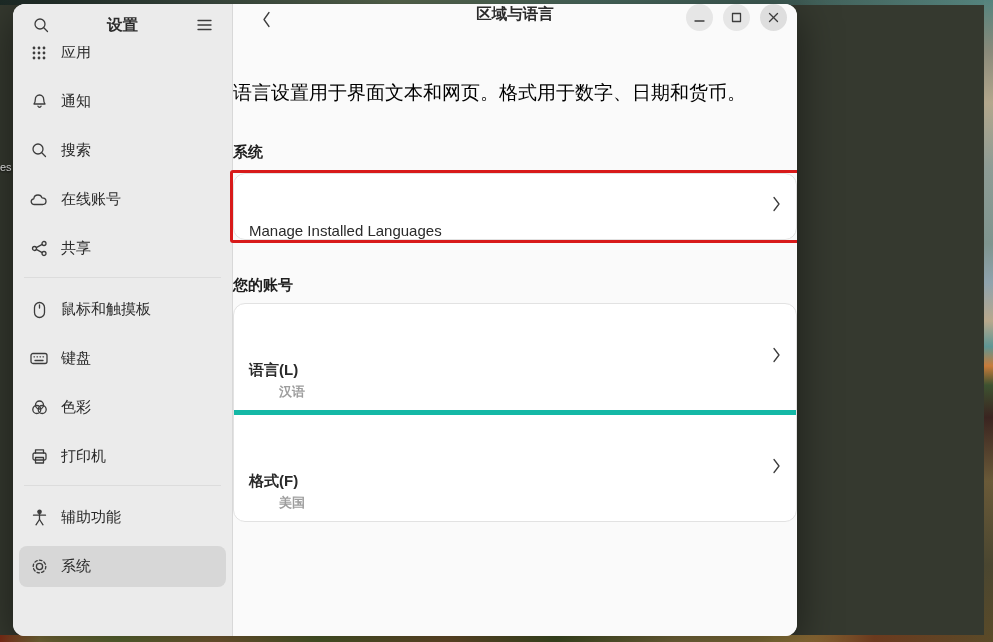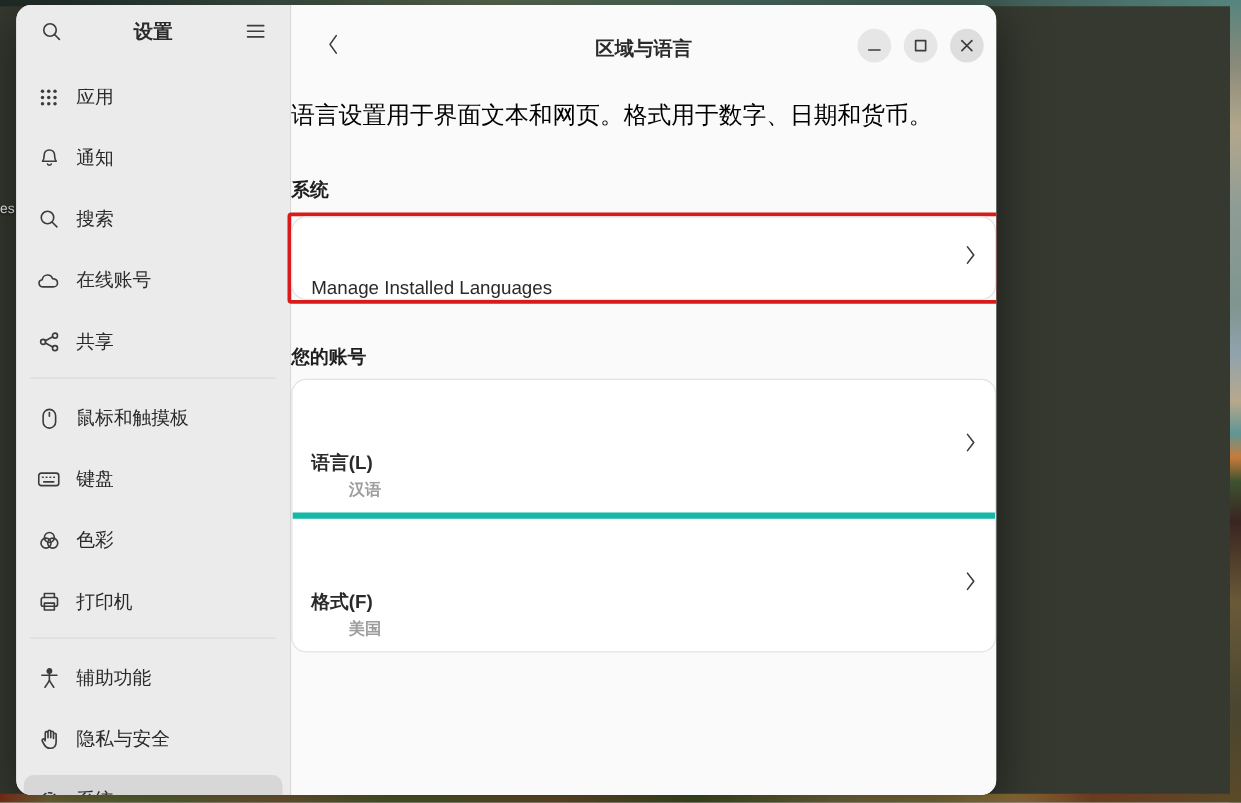--- a/index.html
+++ b/index.html
@@ -30,32 +30,32 @@
   
   .sidebar { width:234px; background:#ebebeb; border-right:1px solid #d8d8d8;
     display:flex; flex-direction:column; }
   .sidebar-header { height:42px; flex:0 0 42px; display:flex; align-items:center;
     padding:0 13px; position:relative; }
   .sidebar-title { position:absolute; left:0; right:0; text-align:center;
     font-weight:bold; font-size:15.5px; color:#2b2b2b; pointer-events:none; }
   .icon-btn { width:30px; height:30px; border:none; background:transparent; border-radius:6px;
     display:flex; align-items:center; justify-content:center; z-index:1; }
   .sidebar-header .spacer { flex:1; }
-  .sidebar-list { flex:1; overflow:hidden; padding:3px 6px 4px 6px;margin-top:25px; }
+  .sidebar-list { flex:1; overflow:hidden; padding:3px 6px 4px 6px; }
   .side-item { height:41px; margin-bottom:8px; border-radius:8px; display:flex;
     align-items:center; gap:13px; padding:0 11px; font-size:15px; color:#2a2a2a; cursor:default; }
   .side-item.partial { margin-top:-17px; }
   .side-item.selected { background:#d7d7d7; }
   .side-sep { height:1px; background:#dcdcdc; margin:3px 5px 11px 5px; }
   .side-icon { width:18px; height:18px; flex:0 0 18px; display:flex; align-items:center; justify-content:center; }
   svg.ico { stroke:#3c3c3c; fill:none; stroke-width:1.3; stroke-linecap:round; stroke-linejoin:round; }
 
   
   .main { flex:1; display:flex; flex-direction:column; background:#fafafa; }
-  .main-header { height:46px; flex:0 0 46px; display:flex; align-items:flex-end;
+  .main-header { height:46px; flex:0 0 46px; display:flex; align-items:flex-start;
     padding:0 10px 0 18px; position:relative;text-decoration:underline; }
   .main-title { position:absolute; left:0; right:0; text-align:center; font-weight:bold;
     font-size:15.5px; color:#2b2b2b; pointer-events:none; }
   .win-controls { margin-left:auto; display:flex; gap:10px; z-index:1; }
   .win-btn { width:27px; height:27px; border-radius:50%; border:none; background:#e6e6e6;
     display:flex; align-items:center; justify-content:center; }
   .win-btn.close { background:#dedede; }
 
   .content { width:564px; margin:0 auto; padding-top:30px; }
   .description { font-size:19px; color:#000000; line-height:1.4; }
@@ -217,28 +217,20 @@
               <circle cx="7.5" cy="2.8" r="1.7" fill="#3c3c3c"></circle>
               <line x1="1.5" y1="6.2" x2="13.5" y2="6.2"></line>
               <line x1="7.5" y1="5.2" x2="7.5" y2="10.5"></line>
               <line x1="7.5" y1="10.5" x2="4" y2="15.8"></line>
               <line x1="7.5" y1="10.5" x2="11" y2="15.8"></line>
             </svg>
         </span>
         <span>辅助功能</span>
       </div>
 
-      <div class="side-item">
-        <span class="side-icon">
-          <svg class="ico" width="15" height="17" viewBox="0 0 15 17">
-              <path d="M4.2 8.5 V3.4 a1.1 1.1 0 0 1 2.2 0 V7.2 M6.4 7.2 V2.3 a1.1 1.1 0 0 1 2.2 0 V7.2 M8.6 7.2 V3.1 a1.1 1.1 0 0 1 2.2 0 V7.8 M10.8 7.8 V4.6 a1.05 1.05 0 0 1 2.1 0 V10.5 C12.9 13.8 10.8 15.6 8 15.6 C5.5 15.6 4.3 14.5 3.2 12.4 L1.8 9.8 a1.1 1.1 0 0 1 1.9 -1.1 L4.2 9.6"></path>
-            </svg>
-        </span>
-        <span>隐私与安全</span>
-      </div>
 
       <div class="side-item selected">
         <span class="side-icon">
           <svg class="ico" width="17" height="17" viewBox="0 0 17 17">
               <circle cx="8.5" cy="8.5" r="6.3" stroke-dasharray="2.6 2.2"></circle>
               <circle cx="8.5" cy="8.5" r="3.1"></circle>
             </svg>
         </span>
         <span>系统</span>
       </div>

